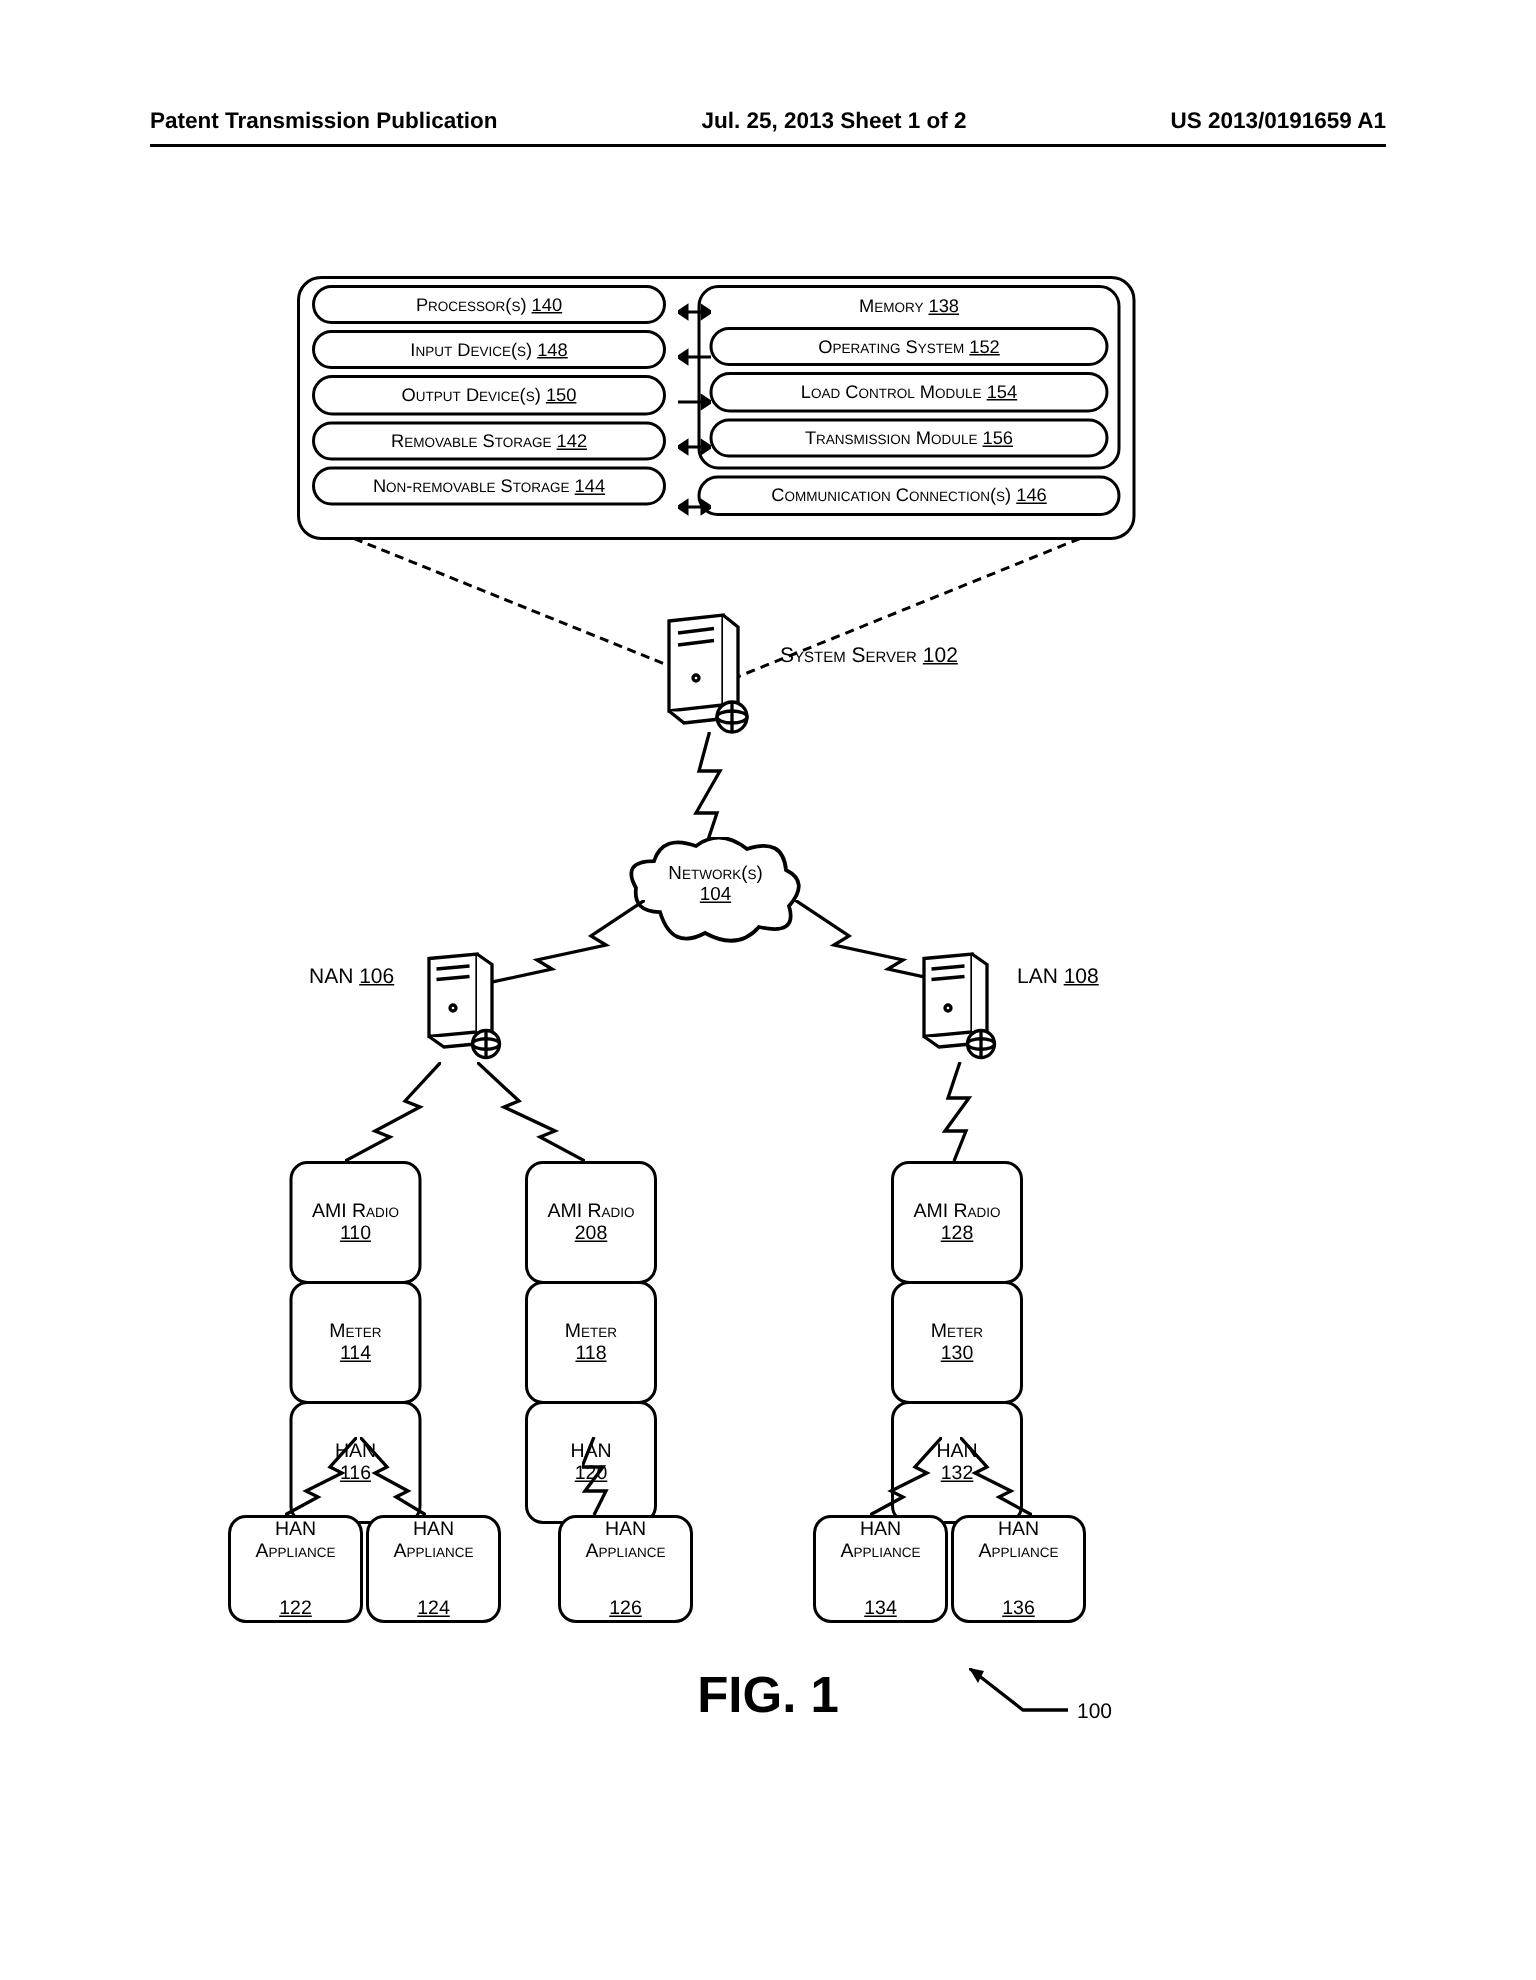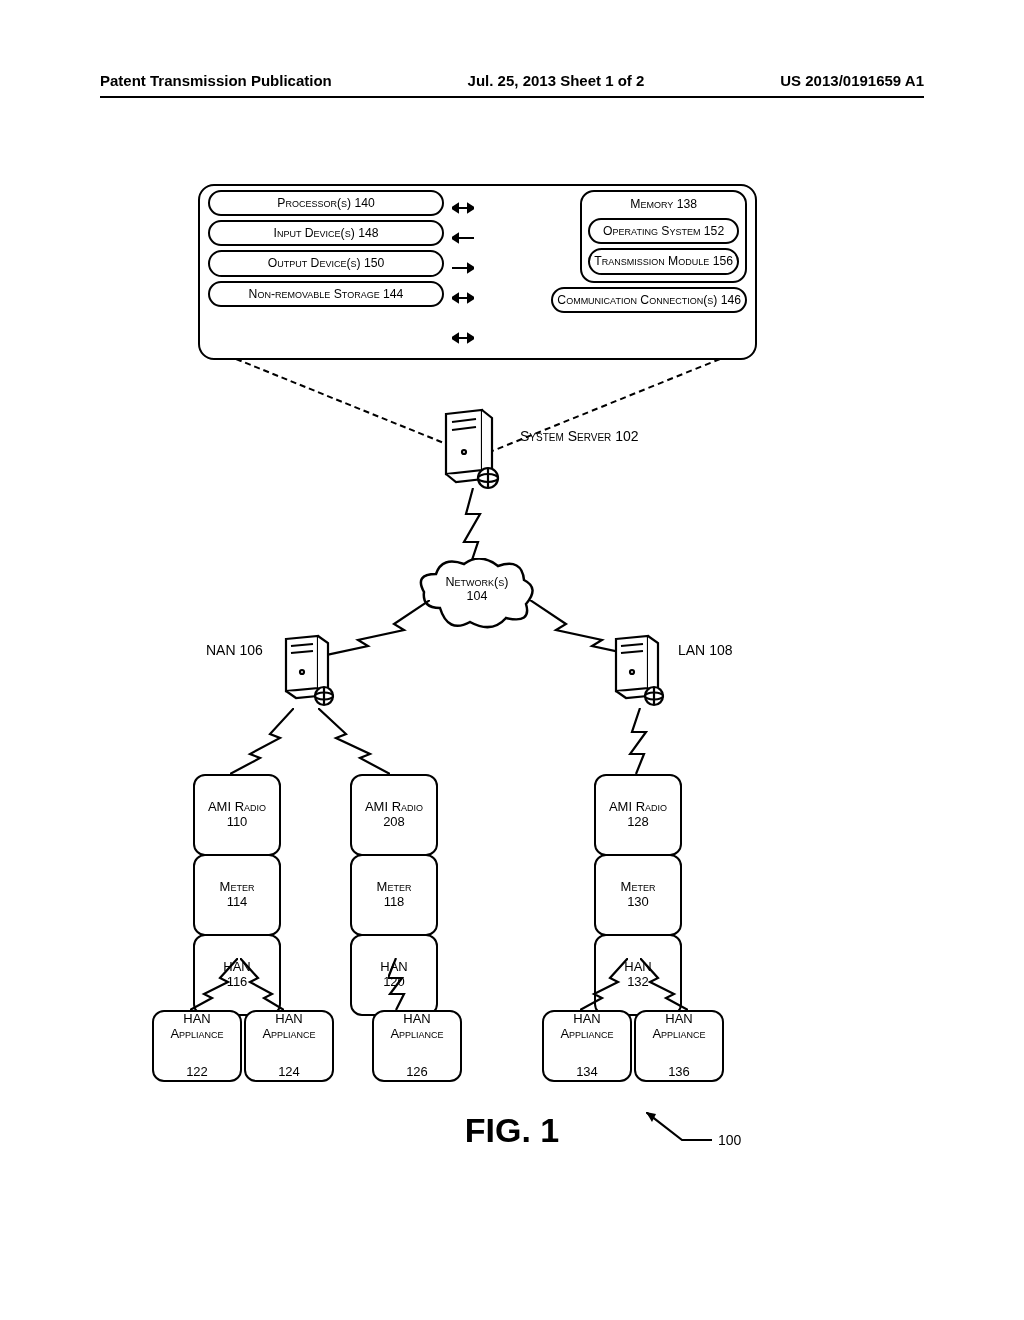--- a/index.html
+++ b/index.html
@@ -31,41 +31,42 @@
     top: 96px;
     left: 100px;
     right: 100px;
     height: 2px;
     background: #000;
   }
   .cap {
     font-variant: small-caps;
   }
   .u {
+    text-decoration: underline;
   }
   
   .headend-box {
     position: absolute;
     top: 184px;
     left: 198px;
     width: 555px;
     height: 172px;
     border: 2.5px solid #000;
     border-radius: 16px;
     background: #fff;
   }
   .headend-left, .headend-right {
     position: absolute;
     top: 4px;
     display: flex;
     flex-direction: column;
     gap: 4px;
   }
   .headend-left { left: 8px; width: 236px; }
-  .headend-right { right: 8px; width: 282px; align-items: flex-end; }
+  .headend-right { right: 8px; width: 282px; }
   .pill {
     border: 2.5px solid #000;
     border-radius: 14px;
     font-size: 12.2px;
     text-align: center;
     padding: 5px 4px;
     line-height: 1;
     background: #fff;
   }
   .memory-pill {
@@ -168,29 +169,35 @@
       <div class="pill">
         <span class="cap">Processor(s)</span> <span class="u">140</span>
       </div>
       <div class="pill">
         <span class="cap">Input Device(s)</span> <span class="u">148</span>
       </div>
       <div class="pill">
         <span class="cap">Output Device(s)</span> <span class="u">150</span>
       </div>
       <div class="pill">
+        <span class="cap">Removable Storage</span> <span class="u">142</span>
+      </div>
+      <div class="pill">
         <span class="cap">Non-removable Storage</span> <span class="u">144</span>
       </div>
     </div>
 
     <div class="headend-right">
       <div class="memory-pill">
         <div class="memory-title"><span class="cap">Memory</span> <span class="u">138</span></div>
         <div class="pill">
           <span class="cap">Operating System</span> <span class="u">152</span>
+        </div>
+        <div class="pill">
+          <span class="cap">Load Control Module</span> <span class="u">154</span>
         </div>
         <div class="pill">
           <span class="cap">Transmission Module</span> <span class="u">156</span>
         </div>
       </div>
       <div class="pill">
         <span class="cap">Communication Connection(s)</span> <span class="u">146</span>
       </div>
     </div>
 

